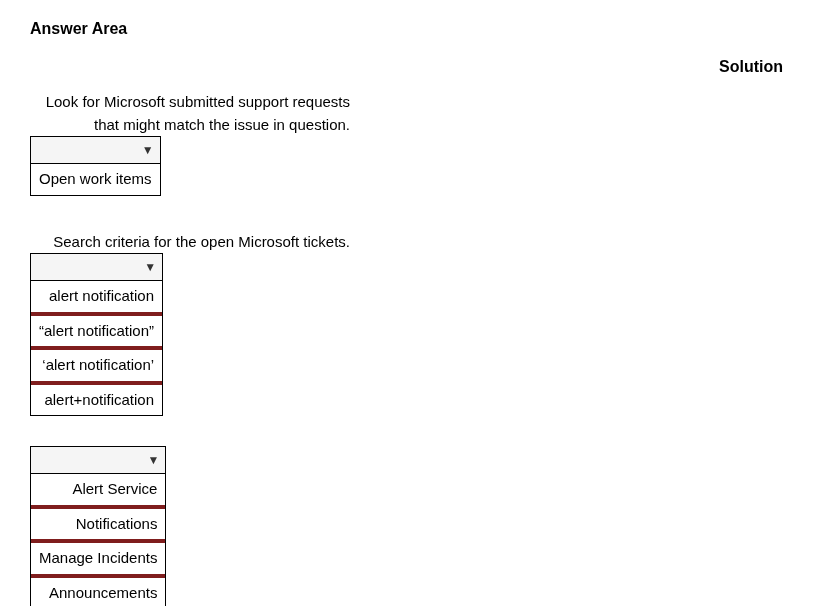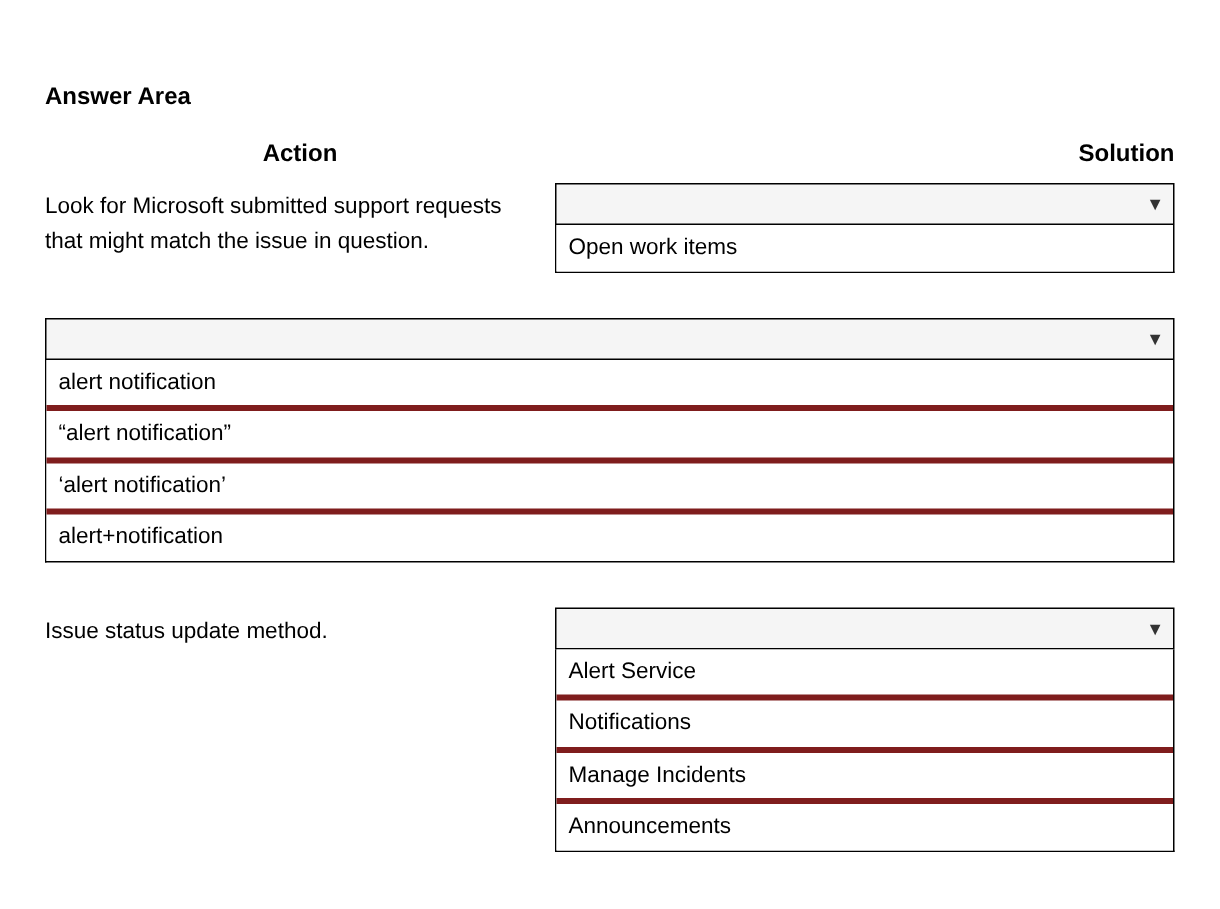--- a/index.html
+++ b/index.html
@@ -15,21 +15,20 @@
       color: #000;
       width: 813px;
       min-height: 606px;
       padding: 20px 30px;
     }
 
     .answer-area-title {
       font-weight: bold;
       font-size: 16px;
       margin-bottom: 20px;
-      margin-top: 36px;
     }
 
     .table-header {
       display: flex;
       flex-direction: row;
       margin-bottom: 10px;
     }
 
     .col-action-header {
       width: 340px;
@@ -40,23 +39,24 @@
 
     .col-solution-header {
       flex: 1;
       text-align: right;
       font-weight: bold;
       font-size: 16px;
     }
 
     .table-row {
       display: flex;
-      flex-direction: row;
+      flex-direction: column;
       align-items: flex-start;
       margin-bottom: 30px;
+      text-align: right;
     }
 
     .action-cell {
       width: 340px;
       padding-right: 20px;
       padding-top: 5px;
       line-height: 1.5;
     }
 
     .solution-cell {
@@ -96,53 +96,52 @@
     .option-item:first-child {
       border-top: none;
     }
   </style>
 </head>
 <body>
 
 <div class="answer-area-title">Answer Area</div>
 
 <div class="table-header">
-  <div class="col-action-header">Action</div>
   <div class="col-solution-header">Solution</div>
 </div>
 
 <div id="rows-container">
     <div class="table-row">
       <div class="action-cell">Look for Microsoft submitted support requests that might match the issue in question.</div>
       <div class="solution-cell">
         <div class="dropdown-box">
           <span></span>
           <span class="dropdown-arrow">▼</span>
         </div>
         <div class="options-list">
           <div class="option-item">Open work items</div>
         </div>
       </div>
     </div>
     <div class="table-row">
+      <div class="action-cell">Search criteria for the open Microsoft tickets.</div>
       <div class="solution-cell">
         <div class="dropdown-box">
           <span></span>
           <span class="dropdown-arrow">▼</span>
         </div>
         <div class="options-list">
           <div class="option-item">alert notification</div>
           <div class="option-item">“alert notification”</div>
           <div class="option-item">‘alert notification’</div>
           <div class="option-item">alert+notification</div>
         </div>
       </div>
     </div>
     <div class="table-row">
-      <div class="action-cell">Issue status update method.</div>
       <div class="solution-cell">
         <div class="dropdown-box">
           <span></span>
           <span class="dropdown-arrow">▼</span>
         </div>
         <div class="options-list">
           <div class="option-item">Alert Service</div>
           <div class="option-item">Notifications</div>
           <div class="option-item">Manage Incidents</div>
           <div class="option-item">Announcements</div>

